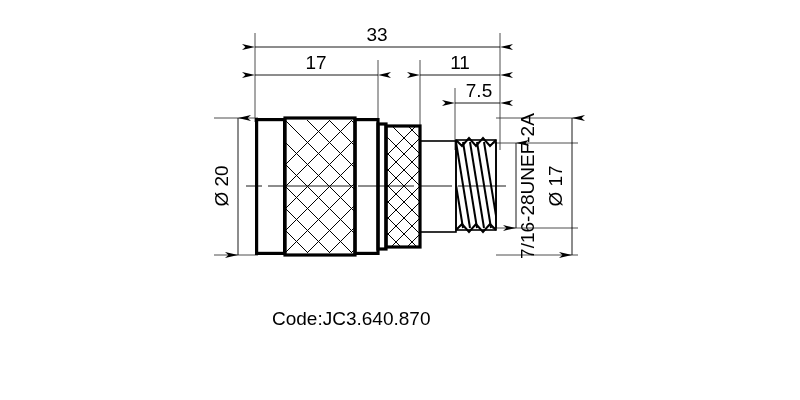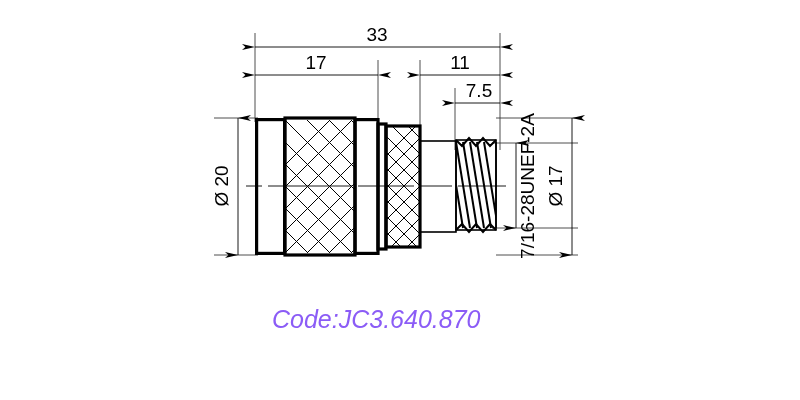--- a/index.html
+++ b/index.html
@@ -6,21 +6,21 @@
   body{
     width:800px;height:400px;background:#ffffff;
     font-family:"Liberation Sans", sans-serif;
     overflow:hidden;position:relative;
   }
   #drawing-root{position:absolute;left:0;top:0;width:654px;height:400px;}
   svg.tech{position:absolute;left:0;top:0;width:800px;height:400px;}
   .caption-block{
     position:absolute;left:272px;top:306px;
     font-family:"Liberation Sans", sans-serif;
-    font-size:25px;color:#8b5cf6;line-height:26px;letter-spacing:0px;font-style:italic;
+    font-size:19px;color:#000000;line-height:26px;letter-spacing:0px;
   }
   .caption-line{white-space:pre;}
   .dimtext{
     font-family:"Liberation Sans", sans-serif;
     font-size:19px;fill:#000;
   }
   .dimtext-v{
     font-family:"Liberation Sans", sans-serif;
     font-size:19px;fill:#000;
   }

